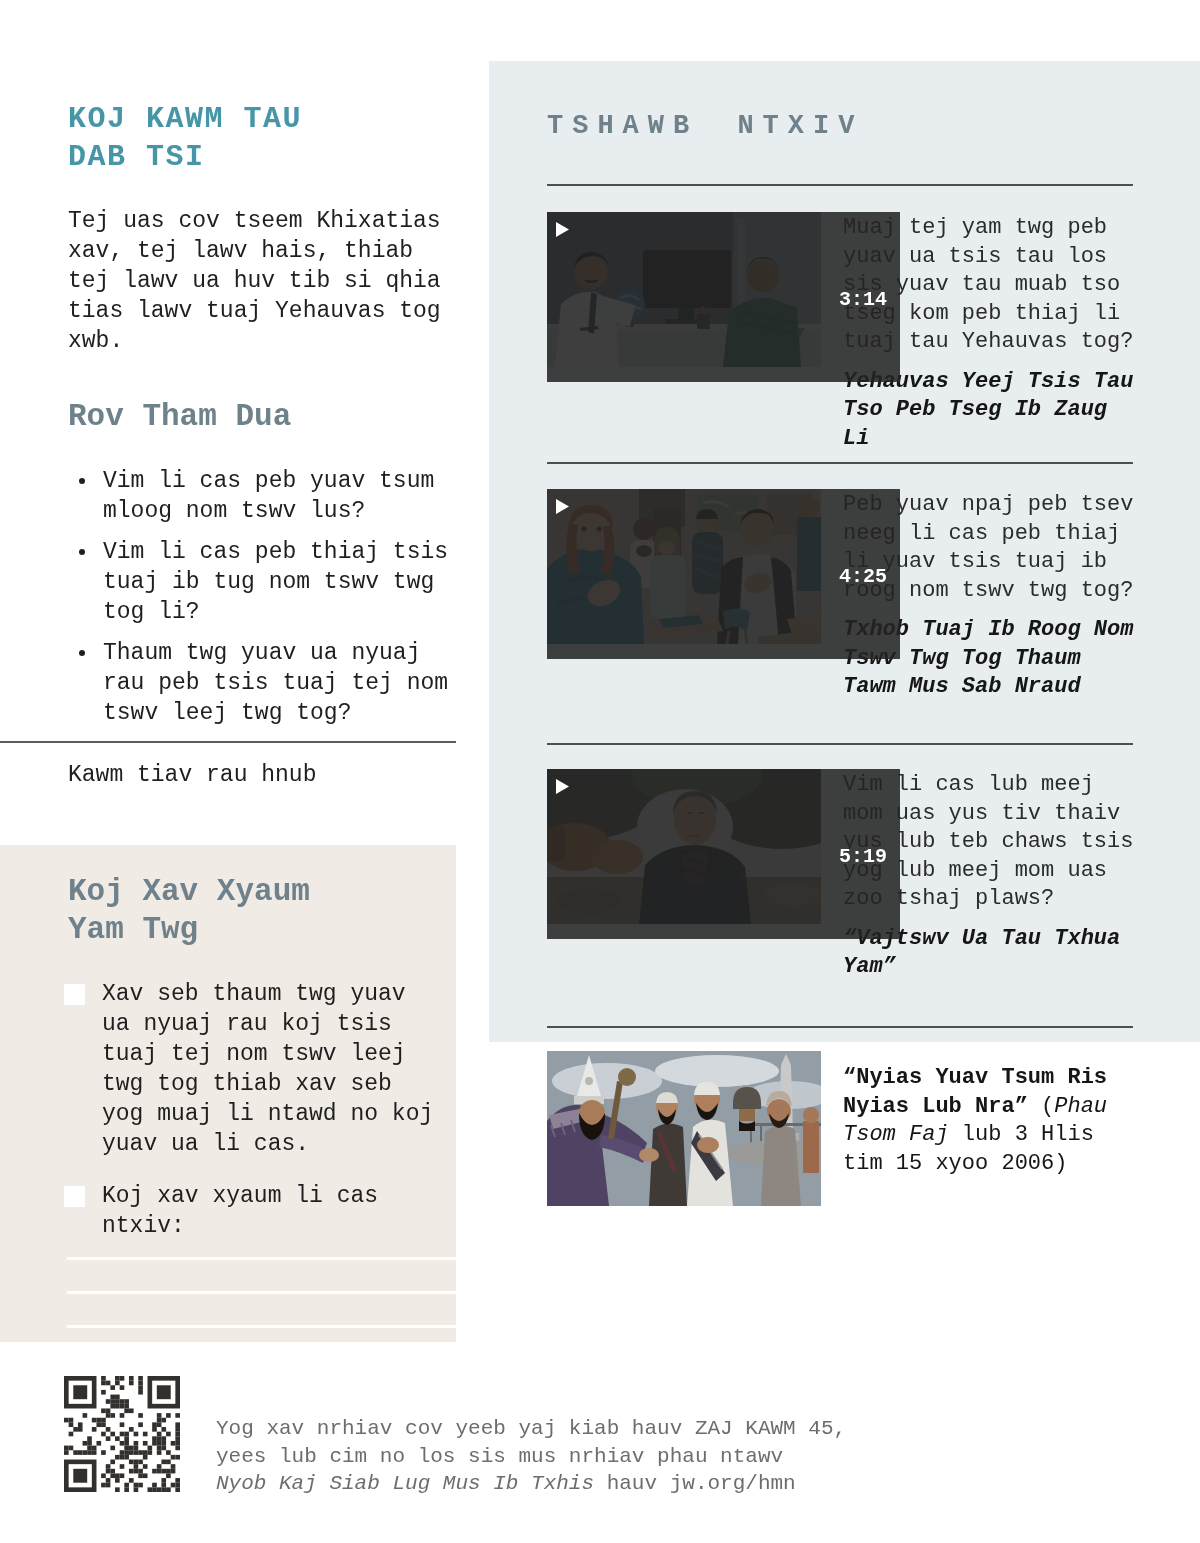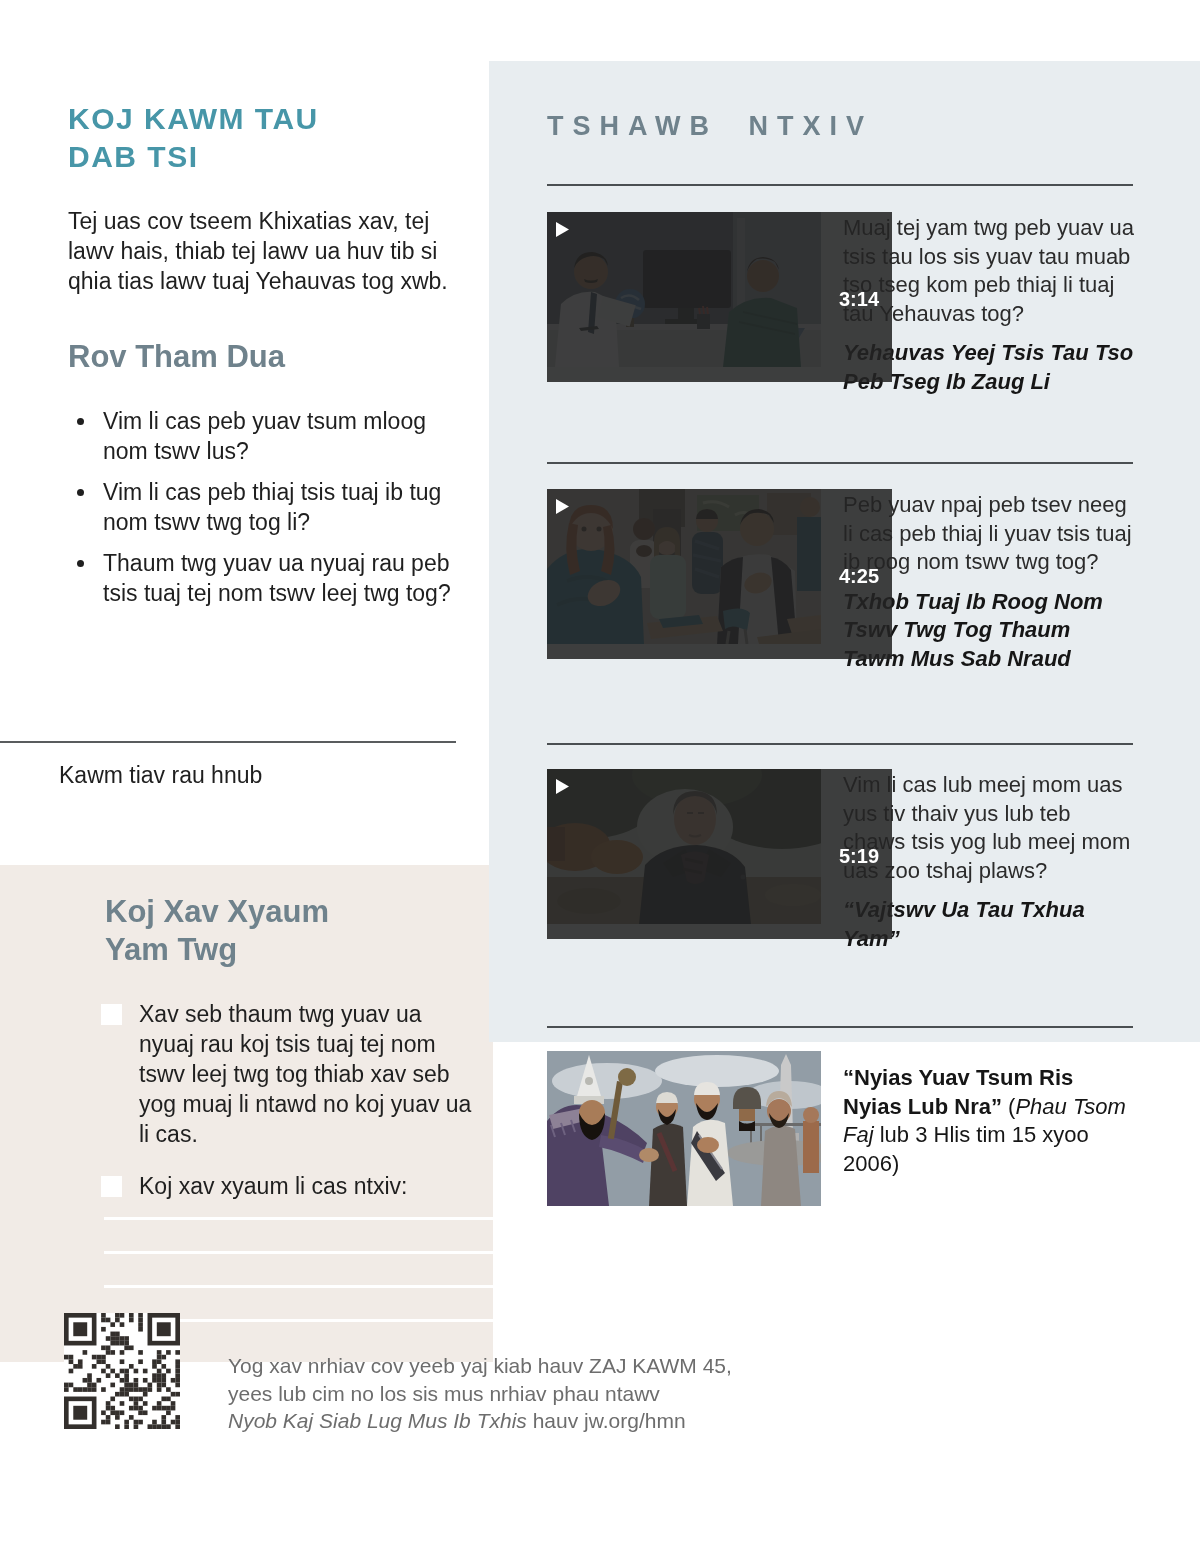--- a/index.html
+++ b/index.html
@@ -1,45 +1,45 @@
 <!DOCTYPE html>
 <html><head>
 <meta charset="utf-8">
 <style>
   html,body{margin:0;padding:0;background:#ffffff;}
   .page{position:relative;width:1200px;height:1543px;background:#ffffff;
-        font-family:Liberation Sans, sans-serif;overflow:hidden;}
+        font-family:Liberation Mono, monospace;overflow:hidden;}
 
   
   .left-col{position:absolute;left:68px;top:0;width:392px;}
   .h-teal{margin:100px 0 0;font-size:30px;line-height:38px;font-weight:700;
           color:#4796a8;letter-spacing:1.5px;}
   .h-teal span{display:block;}
   .intro{margin:30px 0 0;font-size:23px;line-height:30px;color:#1f1f1f;}
   .h-slate{margin:42px 0 0;font-size:31px;line-height:38px;font-weight:700;color:#6f828c;}
   .h-slate span{display:block;}
   .review-list{margin:30px 0 0;padding-left:30px;font-size:23px;line-height:30px;color:#1f1f1f;}
   .review-list li{margin-bottom:11px;padding-left:5px;}
 
   .divider-left{position:absolute;left:0;top:741px;width:456px;height:0;
                 border-top:2px solid #595c5e;}
-  .kawm-label{position:absolute;left:59px;top:762px;font-size:23px;color:#1f1f1f;}
+  .kawm-label{position:absolute;left:68px;top:762px;font-size:23px;color:#1f1f1f;}
 
   
-  .goals-box{position:absolute;left:0;top:865px;width:456px;height:497px;background:#f1ebe6;padding-left:37px;}
+  .goals-box{position:absolute;left:0;top:845px;width:456px;height:497px;background:#f1ebe6;}
   .goals-box .h-slate{margin:28px 0 0 68px;}
   .goal-item{display:flex;gap:17px;margin:30px 14px 0 64px;
              font-size:23px;line-height:30px;color:#1f1f1f;}
   .goal-item + .goal-item{margin-top:22px;}
   .goal-check{width:21px;height:21px;background:#ffffff;flex:none;margin-top:5px;}
   .write-lines{margin:16px 0 0 67px;}
   .write-line{height:3px;background:#ffffff;margin-bottom:31px;}
 
   
-  .footer{position:absolute;left:64px;top:1313px;display:flex;gap:48px;}
+  .footer{position:absolute;left:64px;top:1376px;display:flex;gap:36px;}
   .qr{width:116px;height:116px;background:#ffffff;}
   .caption{margin-top:39px;font-size:21px;line-height:27.5px;color:#6d6d6d;}
   .caption .it{font-style:italic;}
 
   
   .right-panel{position:absolute;left:489px;top:61px;width:711px;height:981px;
                background:#e8edf0;box-sizing:border-box;padding-left:58px;}
   .panel-header{padding-top:49px;font-size:27px;line-height:33px;font-weight:700;
                 letter-spacing:9px;word-spacing:14px;color:#6f828c;}
   .rule{border:none;border-top:2px solid #4a4f52;width:586px;margin:41px 0 0;}

